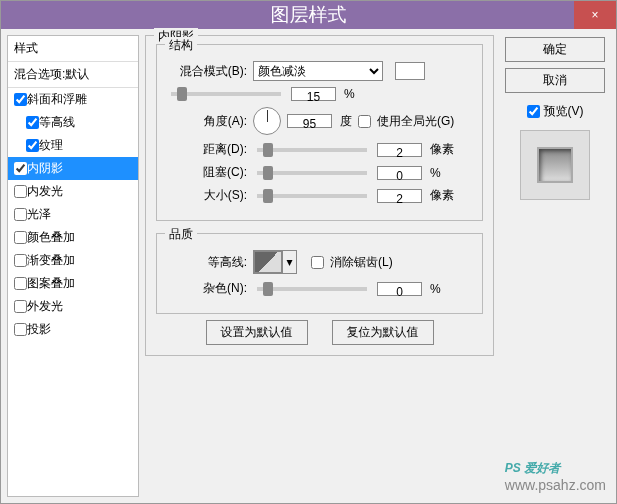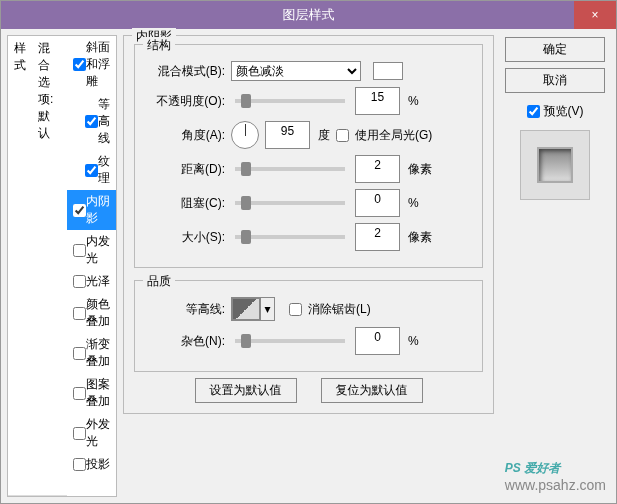--- a/index.html
+++ b/index.html
@@ -1,41 +1,41 @@
 <!DOCTYPE html>
 <html><head>
 <meta charset="utf-8">
 <style>
 * { box-sizing: border-box; margin: 0; padding: 0; font-family: "Microsoft YaHei", SimSun, sans-serif; font-size: 12px; }
 body { background: #fff; }
 .window { width: 617px; height: 504px; background: #f0f0f0; border: 1px solid #999; position: relative; }
 .titlebar { height: 28px; background: #8b6fa8; color: #fff; display: flex; align-items: center; justify-content: center; position: relative; }
-.titlebar-title { font-size: 13px; }
+.titlebar-title { font-size: 19px; }
 .close-btn { position: absolute; right: 0; top: 0; width: 42px; height: 28px; background: #c75050; color: #fff; display: flex; align-items: center; justify-content: center; font-size: 14px; cursor: pointer; }
 .content { display: flex; padding: 6px; gap: 6px; height: calc(100% - 28px); }
-.left-panel { width: 110px; border: 1px solid #bbb; background: #fff; display: flex; flex-direction: row; }
+.left-panel { width: 132px; border: 1px solid #bbb; background: #fff; display: flex; flex-direction: column; }
 .left-header { padding: 4px 6px; border-bottom: 1px solid #ddd; }
 .left-sub { padding: 4px 6px; border-bottom: 1px solid #ddd; }
 .style-list { list-style: none; }
 .style-list li { padding: 3px 6px; display: flex; align-items: center; gap: 0; cursor: pointer; }
 .style-list li.indent { padding-left: 18px; }
 .style-list li.selected { background: #1e90ff; color: #fff; }
 .style-list li.selected input[type=checkbox] { accent-color: #fff; }
 .center-panel { flex: 1; display: flex; flex-direction: column; gap: 6px; }
 .group { border: 1px solid #bbb; padding: 8px 10px 10px; position: relative; }
 .group-title { position: absolute; top: -8px; left: 8px; background: #f0f0f0; padding: 0 4px; }
 .inner-group { border: 1px solid #bbb; padding: 10px; position: relative; }
 .inner-group-title { position: absolute; top: -8px; left: 8px; background: #f0f0f0; padding: 0 4px; }
 .row { display: flex; align-items: center; margin: 6px 0; gap: 6px; }
 .row-label { width: 80px; text-align: right; }
 select { width: 130px; height: 20px; border: 1px solid #888; background: #fff; }
 .swatch { width: 30px; height: 18px; border: 1px solid #888; background: #fff; margin-left: 6px; }
 .slider { flex: 1; height: 4px; background: #ccc; position: relative; margin: 0 4px; max-width: 110px; }
 .slider::before { content: ''; position: absolute; top: -5px; left: 5%; width: 10px; height: 14px; background: #888; border-radius: 2px; }
-.numbox { width: 45px; height: 28px; border: 1px solid #888; text-align: center; background: #fff; display: inline-block; line-height: 18px; }
+.numbox { width: 45px; height: 14px; border: 1px solid #888; text-align: center; background: #fff; display: inline-block; line-height: 18px; }
 .unit { margin-left: 2px; }
 .angle-dial { width: 28px; height: 28px; border: 1px solid #888; border-radius: 50%; background: #fff; position: relative; }
 .angle-dial::after { content: ''; position: absolute; width: 1px; height: 12px; background: #333; left: 50%; top: 2px; transform-origin: bottom; }
 .contour-swatch { width: 28px; height: 22px; border: 1px solid #888; background: linear-gradient(135deg, #666 50%, #ddd 50%); display: inline-block; }
 .contour-combo { display: flex; align-items: center; border: 1px solid #888; }
 .contour-arrow { width: 14px; height: 22px; display: flex; align-items: center; justify-content: center; background: #eee; border-left: 1px solid #888; }
 .btn-row { display: flex; gap: 24px; justify-content: center; margin-top: 6px; }
 .btn { padding: 3px 14px; border: 1px solid #888; background: #f0f0f0; cursor: pointer; }
 .right-panel { width: 110px; display: flex; flex-direction: column; gap: 6px; align-items: center; padding-top: 2px; }
 .right-btn { width: 100px; padding: 3px 0; border: 1px solid #888; background: #f0f0f0; text-align: center; cursor: pointer; }
@@ -116,21 +116,20 @@
         <div class="inner-group">
           <span class="inner-group-title">结构</span>
 
           <div class="row">
             <span class="row-label">混合模式(B):</span>
             <select><option>颜色减淡</option></select>
             <div class="swatch"></div>
           </div>
 
           <div class="row">
-            <span class="row-label">不透明度(O):</span>
             <div class="slider"></div>
             <span class="numbox">15</span>
             <span class="unit">%</span>
           </div>
 
           <div class="row">
             <span class="row-label">角度(A):</span>
             <div class="angle-dial"></div>
             <span class="numbox">95</span>
             <span class="unit">度</span>

